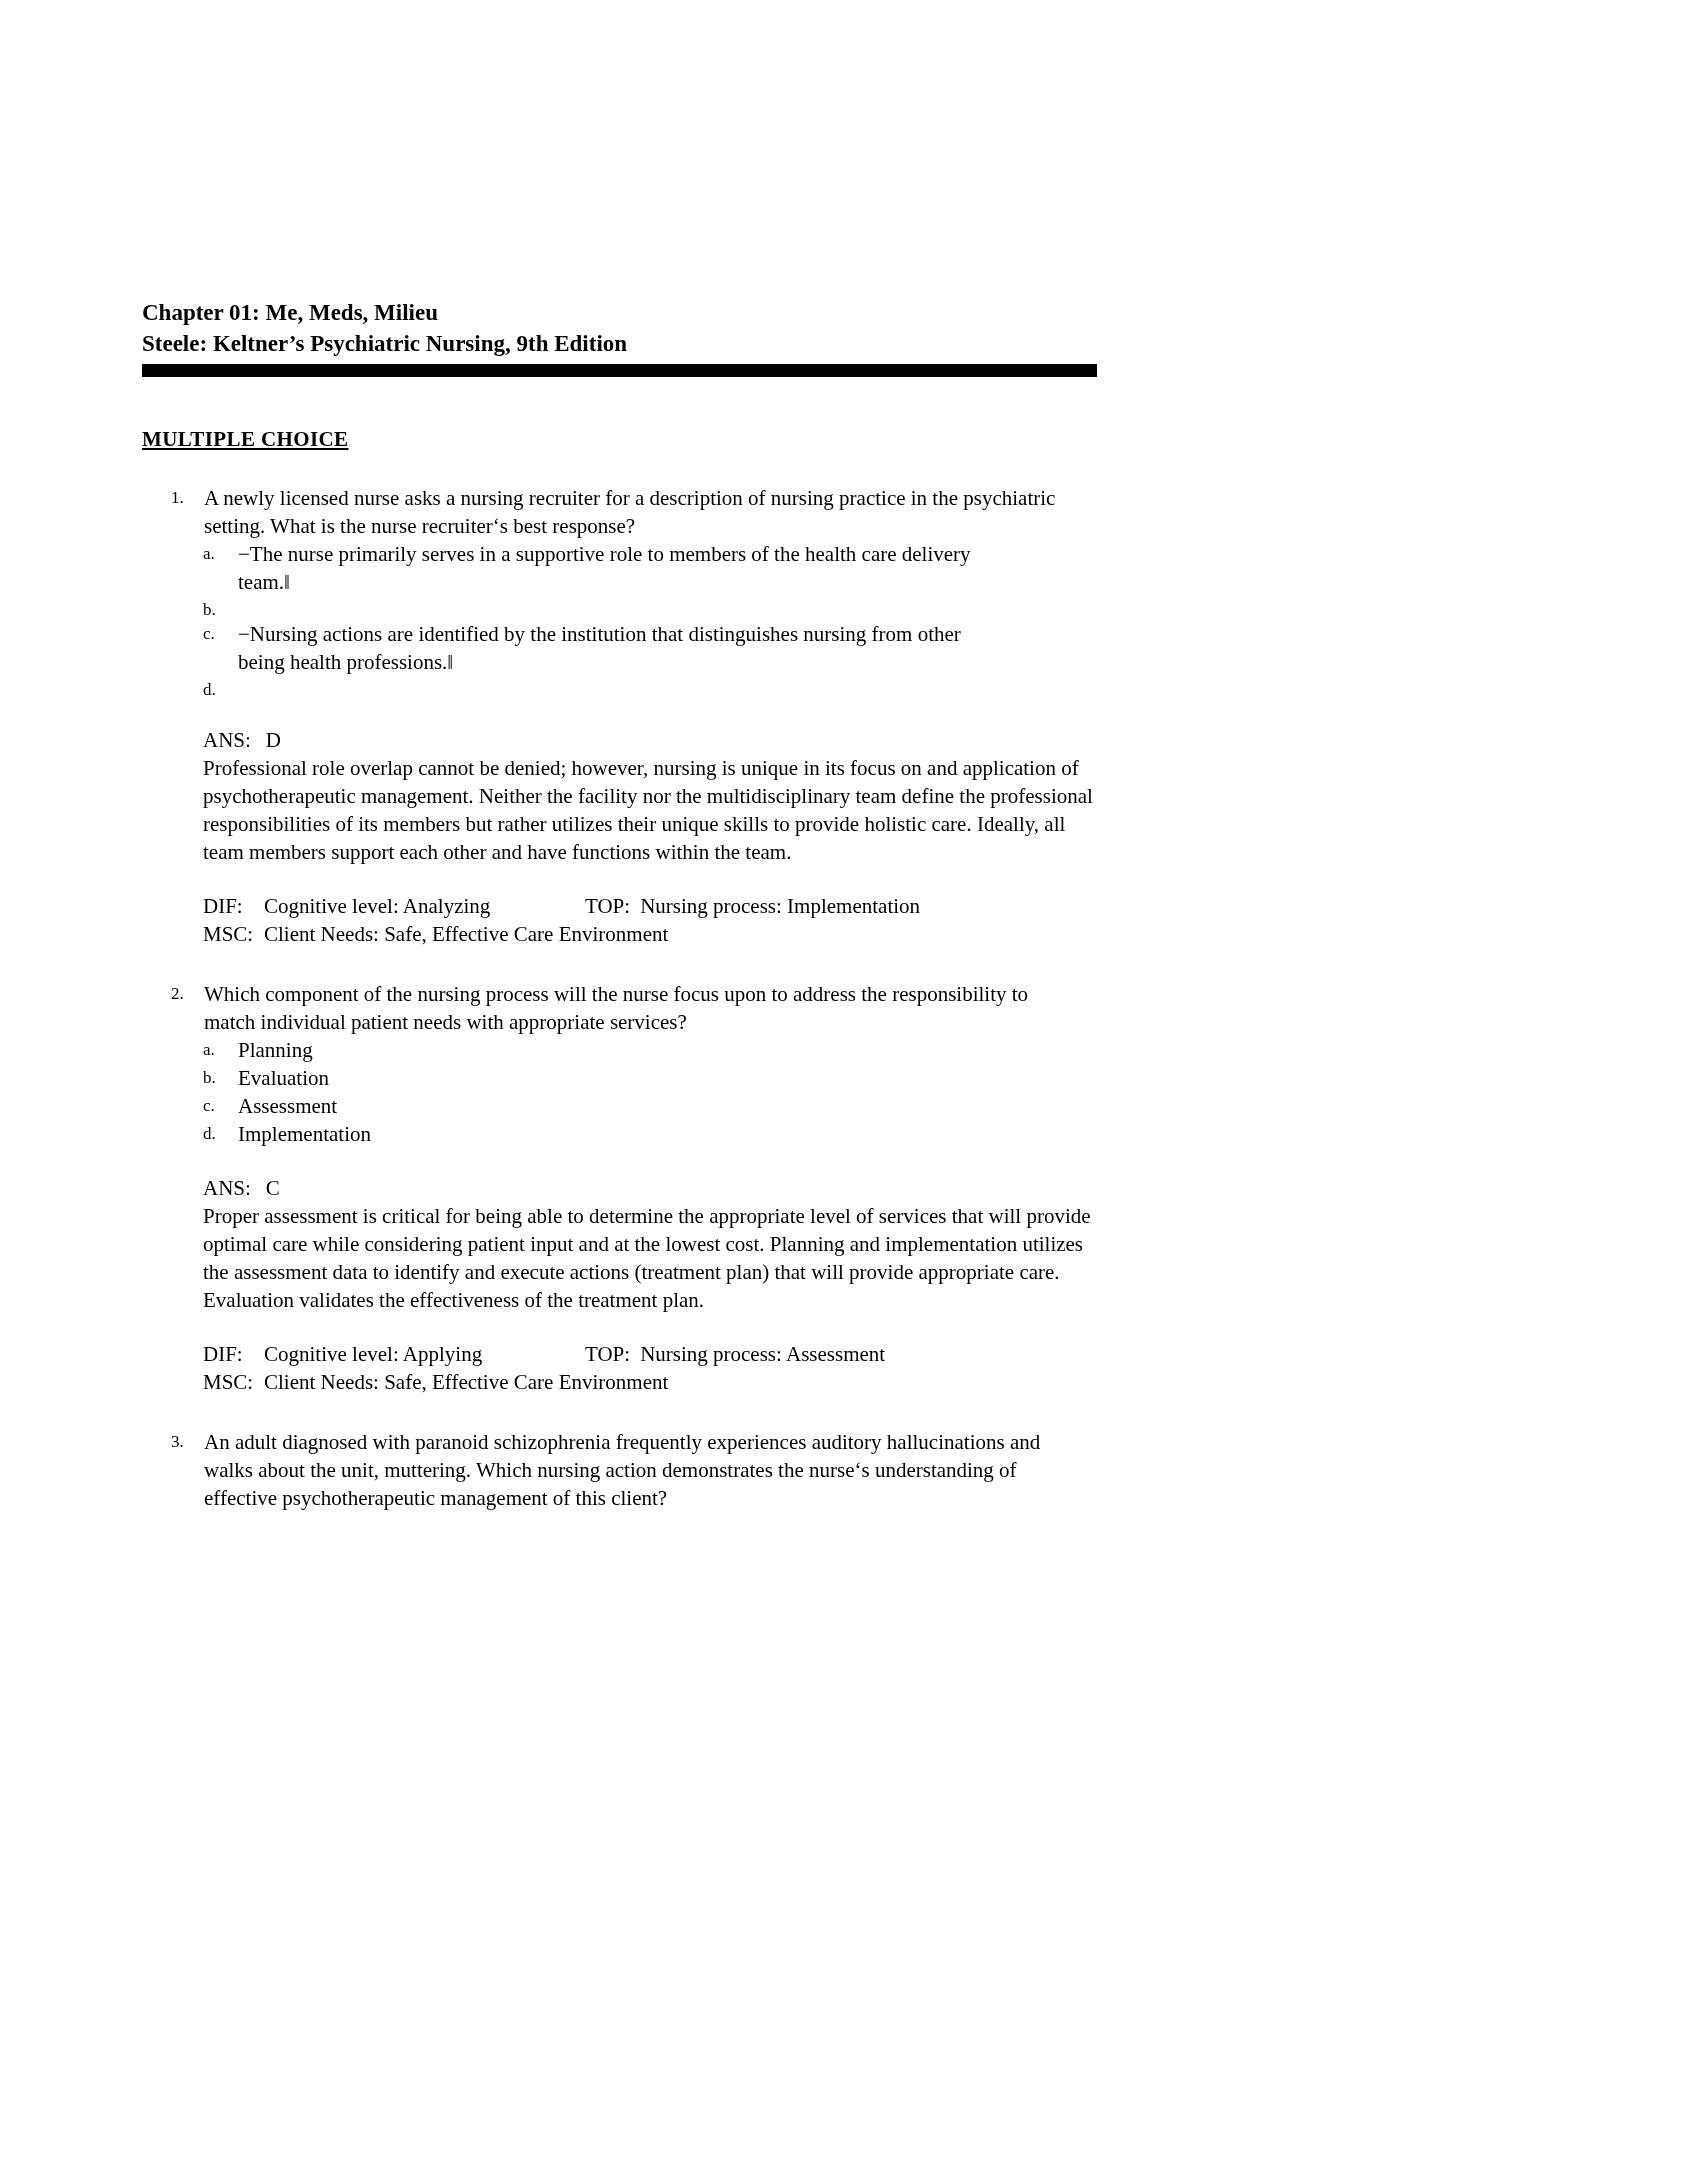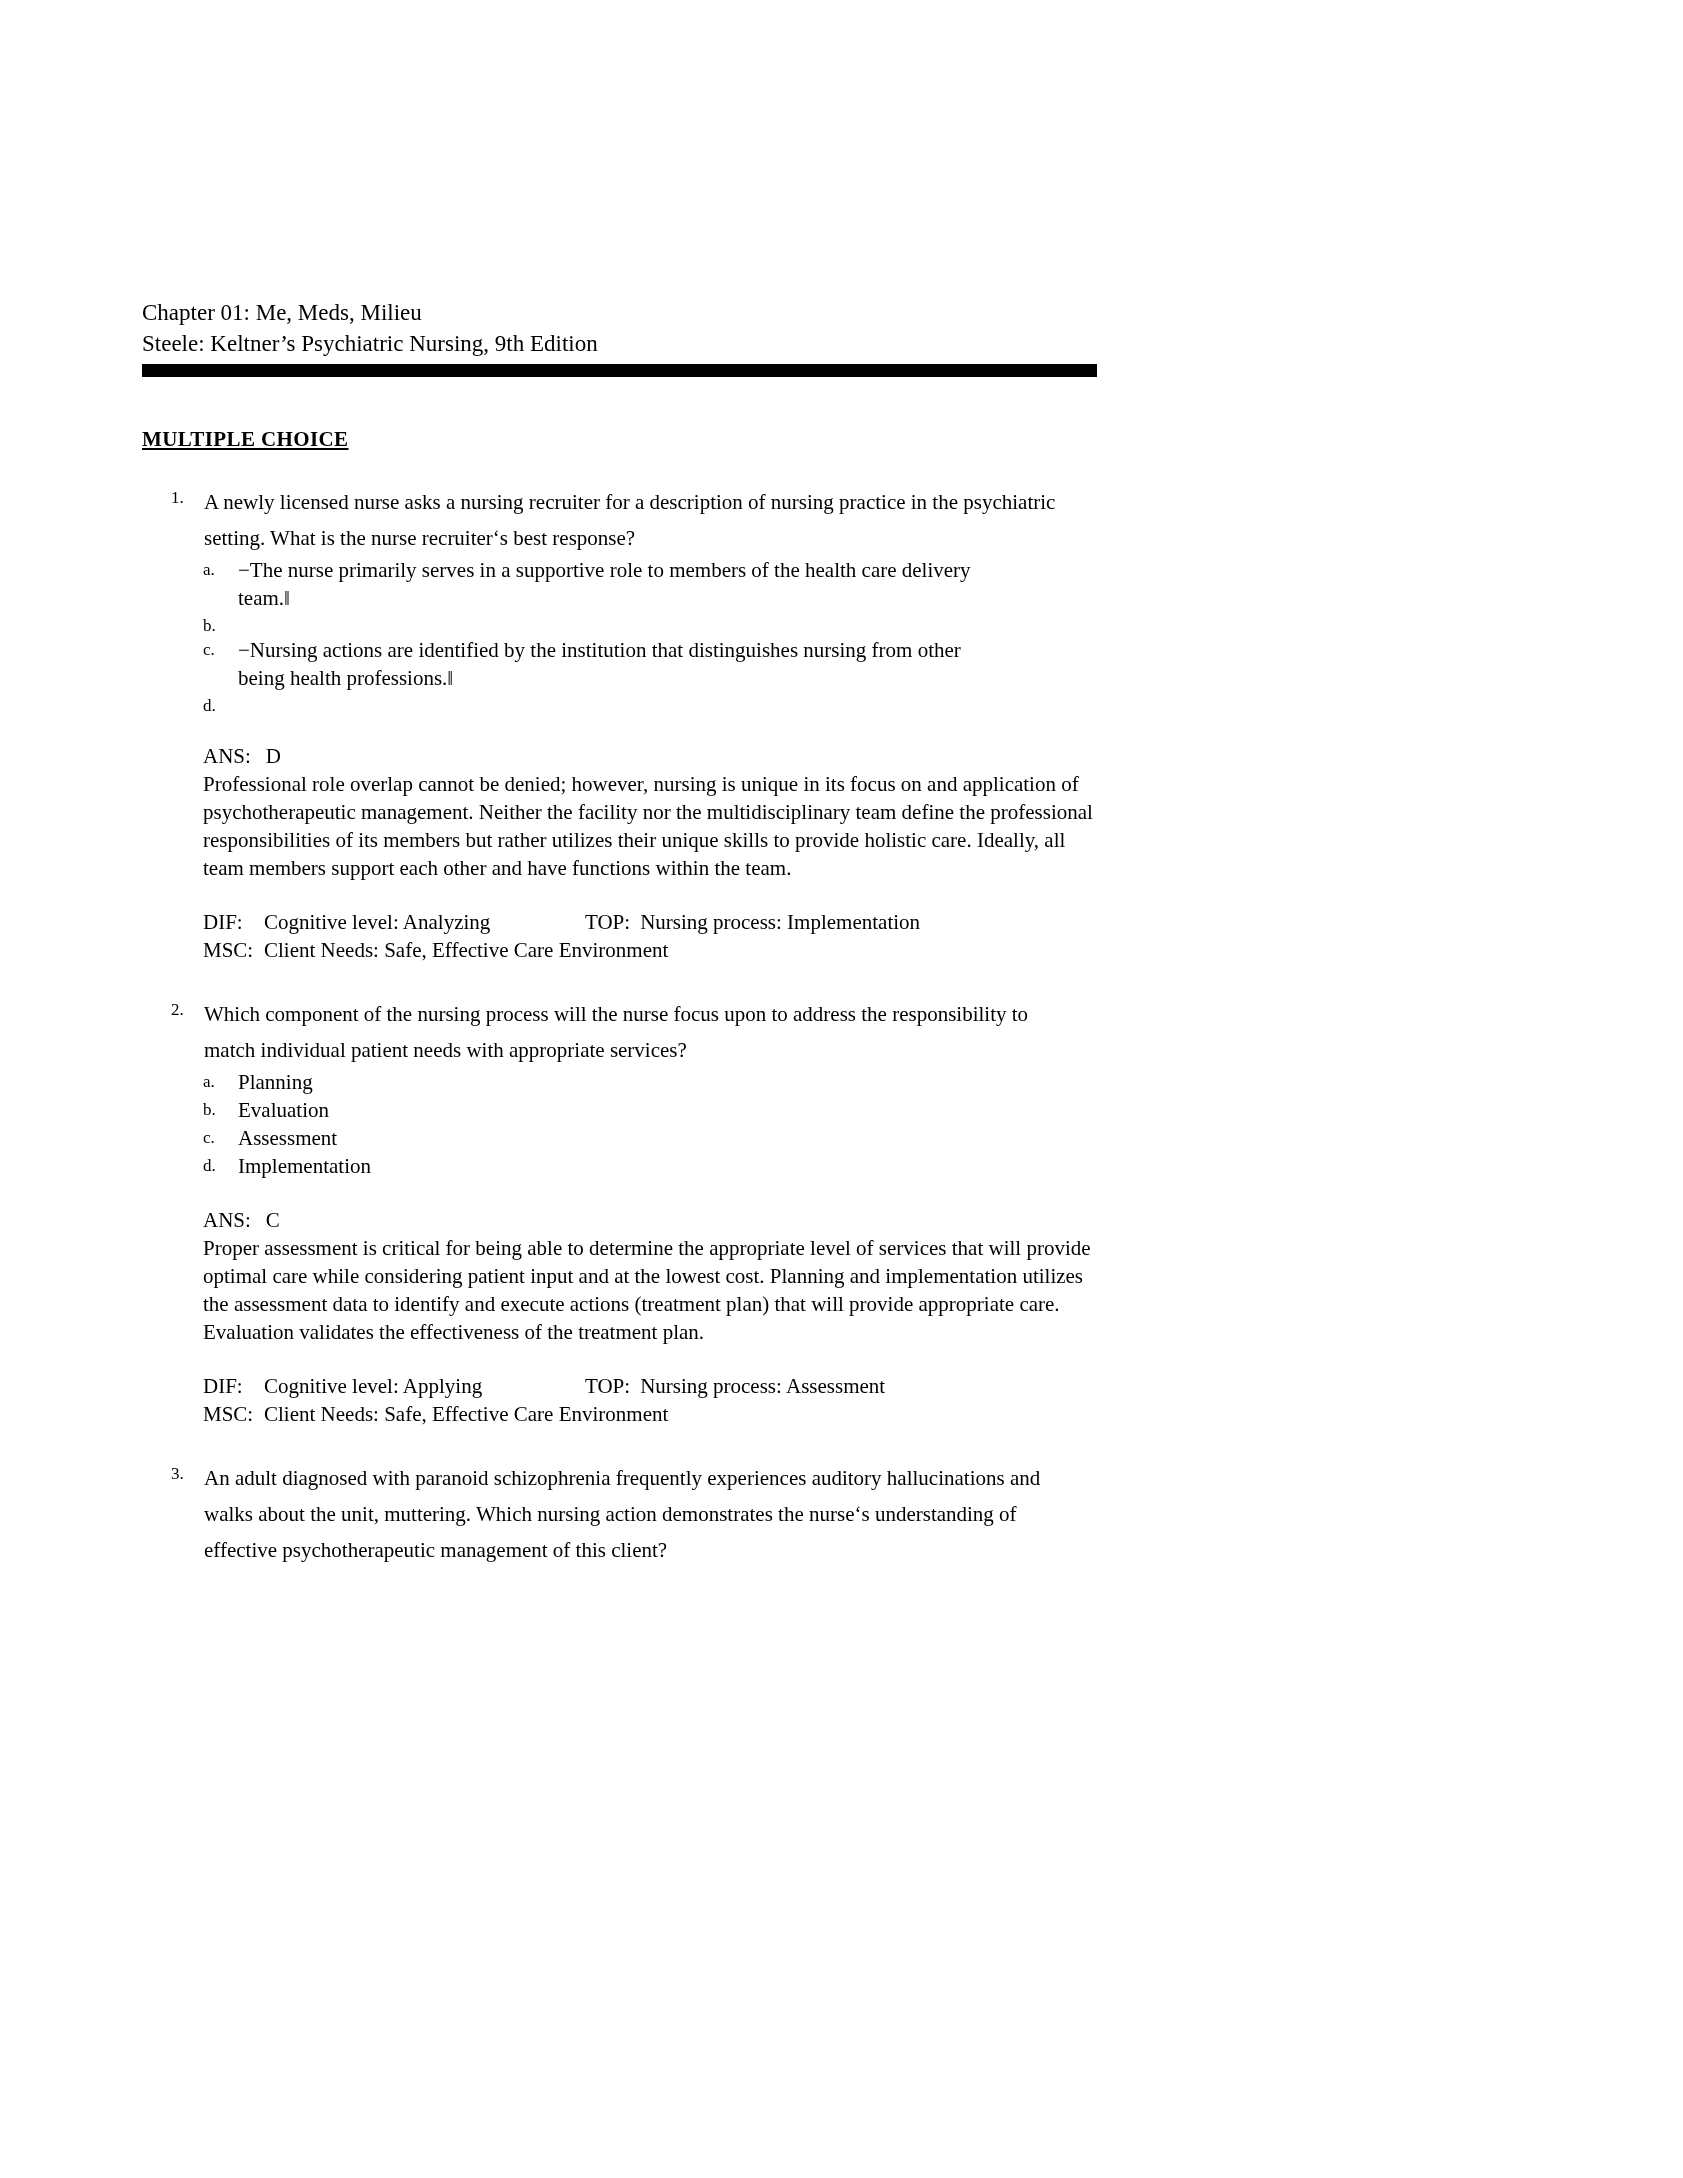--- a/index.html
+++ b/index.html
@@ -11,28 +11,28 @@
     background: #ffffff;
     font-family: "Liberation Serif", serif;
     color: #000000;
     overflow: hidden;
   }
   .content {
     padding-top: 297px;
     padding-left: 142px;
     width: 1119px;
   }
-  .doc-header { font-weight: normal; font-size: 23px; line-height: 31px; }
+  .doc-header { font-weight: bold; font-size: 23px; line-height: 31px; }
   .header-rule { width: 955px; height: 13px; background: #000000; margin-top: 5px; }
   .section-heading { font-weight: bold; font-size: 21px; margin-top: 50px; letter-spacing: 0.4px; text-decoration: underline; }
 
   .question { margin-top: 32px; }
   .q-row { display: flex; margin-left: 29px; }
   .q-num { width: 33px; font-size: 17px; padding-top: 4px; flex: none; }
-  .q-stem { width: 859px; font-size: 21px; line-height: 36px; font-family: Liberation Serif, serif; }
+  .q-stem { width: 859px; font-size: 21px; line-height: 28px; font-family: Liberation Serif, serif; }
 
   .options { margin-left: 61px; }
   .opt { display: flex; }
   .opt-letter { width: 35px; font-size: 17px; padding-top: 4px; flex: none; }
   .opt-text { width: 754px; font-size: 21px; line-height: 28px; }
 
   .answer-block { margin-left: 61px; margin-top: 26px; width: 896px; font-size: 21px; line-height: 28px; }
   .ans-value { margin-left: 15px; }
   .rationale { width: 896px; }
 

